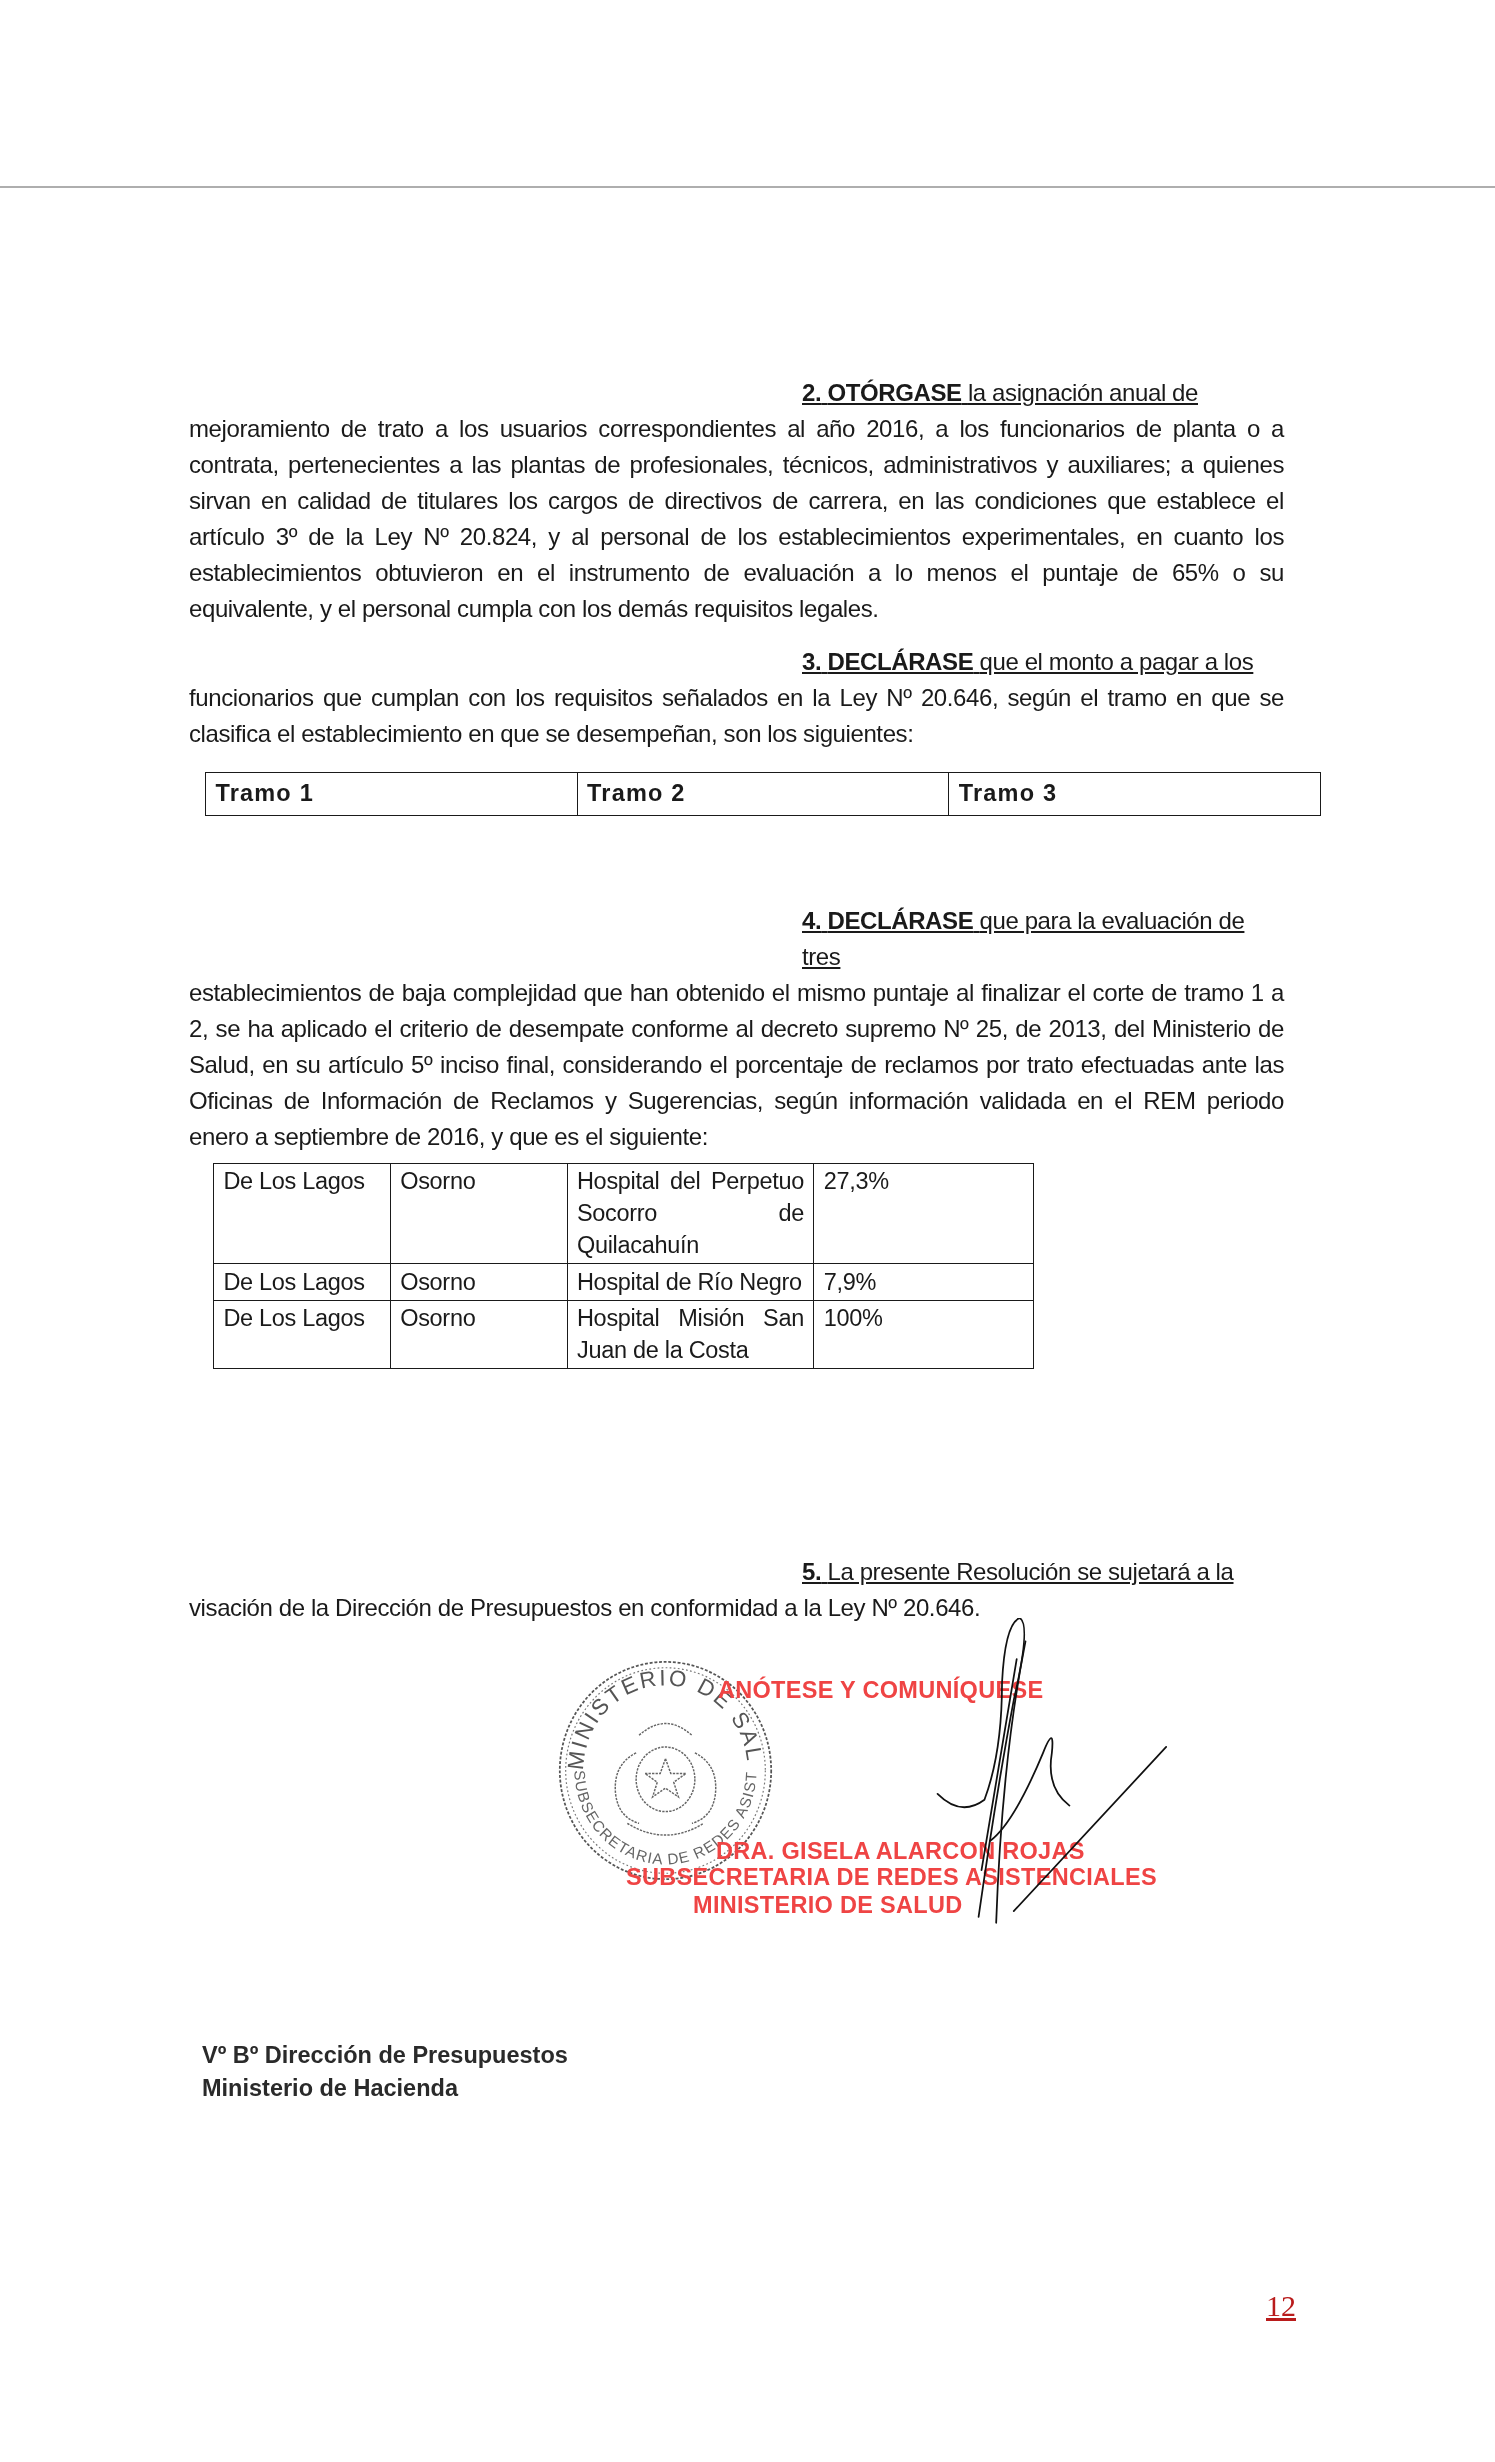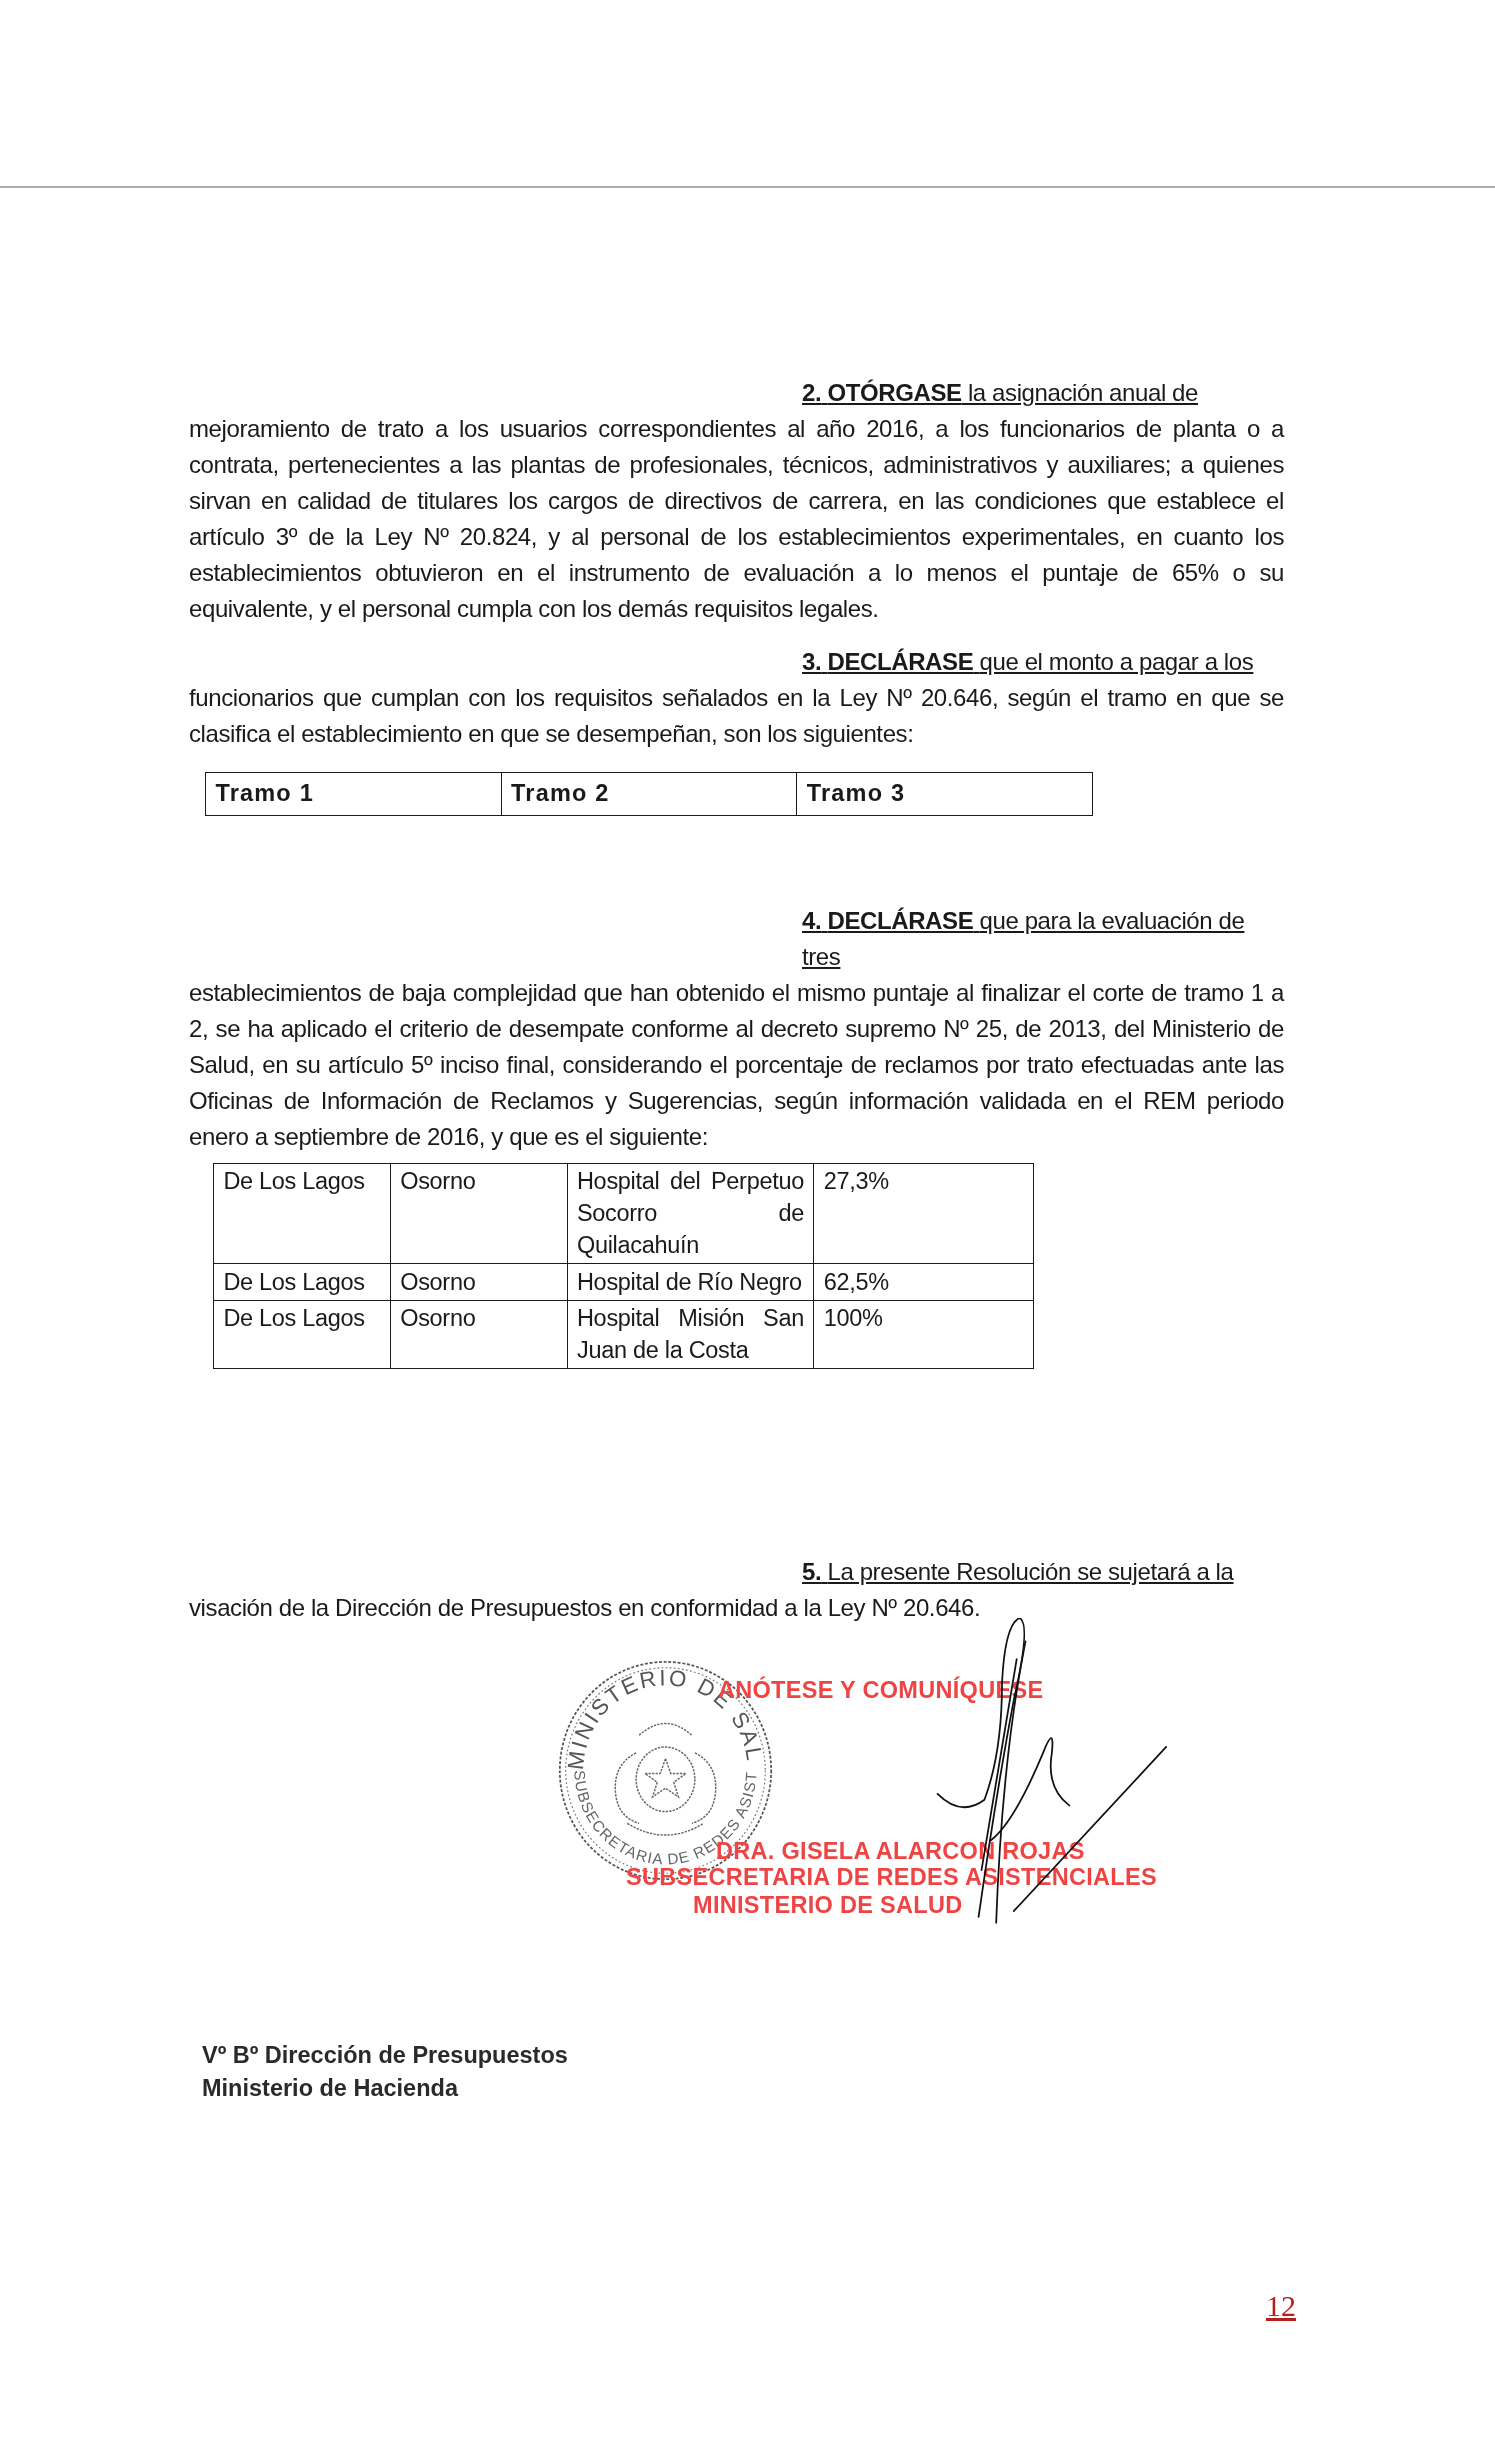--- a/index.html
+++ b/index.html
@@ -20,21 +20,21 @@
     .para .lead { display: block; padding-left: 613px; text-align: left; text-decoration: underline; }
     .para b { font-weight: bold; }
     #p2 { top: 375px; }
     #p3 { top: 644px; }
     #p4 { top: 903px; }
     #p5 { top: 1554px; }
 
     table { border-collapse: collapse; position: absolute; }
     td, th { border: 1.8px solid #1a1a1a; vertical-align: top; text-align: left; padding: 0 9.4px; }
 
-    #tramos { left: 205px; top: 772px; width: 888px; font-size: 23.5px; }
+    #tramos { left: 205px; top: 772px; width: 1116px; font-size: 23.5px; }
     #tramos th { font-weight: bold; height: 35px; letter-spacing: 1.2px; vertical-align: top; padding-top: 7px; }
     #tramos td { height: 60px; vertical-align: bottom; padding-bottom: 3.5px; letter-spacing: -0.3px; }
 
     #reclamos { left: 213px; top: 1163px; width: 821px; font-size: 23.5px; line-height: 32px; letter-spacing: -0.3px; }
     #reclamos th { font-weight: bold; padding-top: 1.2px; }
     #reclamos th.c1, #reclamos td.c1 { width: 157px; }
     #reclamos th.c2, #reclamos td.c2 { width: 157px; }
     #reclamos th.c3, #reclamos td.c3 { width: 227px; }
     #reclamos th.c4 { text-align: justify; text-align-last: left; }
     #reclamos td.c3 { text-align: justify; }
@@ -87,21 +87,21 @@
   <tr>
     <td class="c1">De Los Lagos</td>
     <td class="c2">Osorno</td>
     <td class="c3">Hospital del Perpetuo Socorro de Quilacahuín</td>
     <td class="c4">27,3%</td>
   </tr>
   <tr>
     <td class="c1">De Los Lagos</td>
     <td class="c2">Osorno</td>
     <td class="c3">Hospital de Río Negro</td>
-    <td class="c4">62,5%</td>
+    <td class="c4">7,9%</td>
   </tr>
   <tr>
     <td class="c1">De Los Lagos</td>
     <td class="c2">Osorno</td>
     <td class="c3">Hospital Misión San Juan de la Costa</td>
     <td class="c4">100%</td>
   </tr>
 </tbody>
   </table>
 

